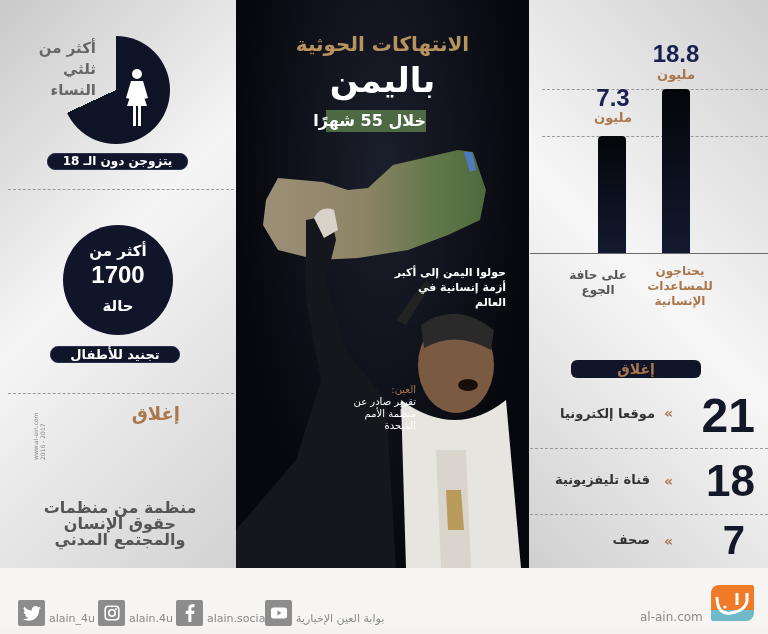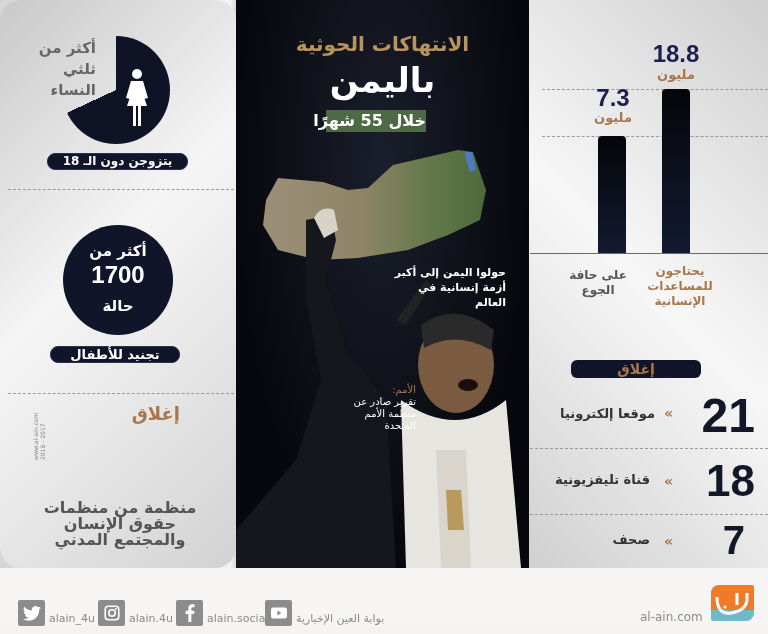--- a/index.html
+++ b/index.html
@@ -4,21 +4,21 @@
   <style>
     * { box-sizing: border-box; margin: 0; padding: 0; }
     html, body { width: 768px; height: 634px; overflow: hidden; background: #f4f3f1; }
     body { font-family: "DejaVu Sans", sans-serif; position: relative; }
 
     .stage { position: absolute; left: 0; top: 0; width: 768px; height: 568px;
       background: linear-gradient(90deg, #d6d6d6 0%, #f3f3f3 30%, #cfcfcf 31%, #f2f2f2 70%, #cfcfcf 71%, #f5f5f5 100%); }
 
     
     .left { position: absolute; left: 0; top: 0; width: 236px; height: 568px;
-      background: linear-gradient(135deg, #c9c9c9 0%, #f5f5f5 45%, #d2d2d2 100%); border-radius: 21px; }
+      background: linear-gradient(135deg, #c9c9c9 0%, #f5f5f5 45%, #d2d2d2 100%); }
     .right { position: absolute; left: 529px; top: 0; width: 239px; height: 568px;
       background: linear-gradient(225deg, #cfcfcf 0%, #f7f7f7 50%, #d0d0d0 100%); }
     .center { position: absolute; left: 236px; top: 0; width: 293px; height: 568px;
       background: radial-gradient(ellipse at 50% 30%, #1b1f2c 0%, #07080d 70%); overflow: hidden; }
 
     .dash-h { position: absolute; height: 0; border-top: 1px dashed #9a9a9a; }
 
     .rtl { direction: rtl; unicode-bidi: isolate; }
 
     
@@ -156,21 +156,21 @@
       <path d="M210 290 L225 290 L228 330 L212 330 Z" fill="#b89b5a"></path>
       <path d="M160 120 L190 80 L195 85 L170 125 Z" fill="#222"></path>
     </svg>
 
     <div class="crisis">
       <div>حولوا اليمن إلى أكبر</div>
       <div>أزمة إنسانية في</div>
       <div>العالم</div>
     </div>
     <div class="source">
-      <div class="label">الأمم:</div>
+      <div class="label">العين:</div>
       <div>تقرير صادر عن</div>
       <div>منظمة الأمم</div>
       <div>المتحدة</div>
     </div>
   </div>
 
   <div class="right"></div>
 
   <div class="dash-h" style="left:542px;top:89px;width:226px;"></div>
   <div class="dash-h" style="left:542px;top:136px;width:226px;"></div>

